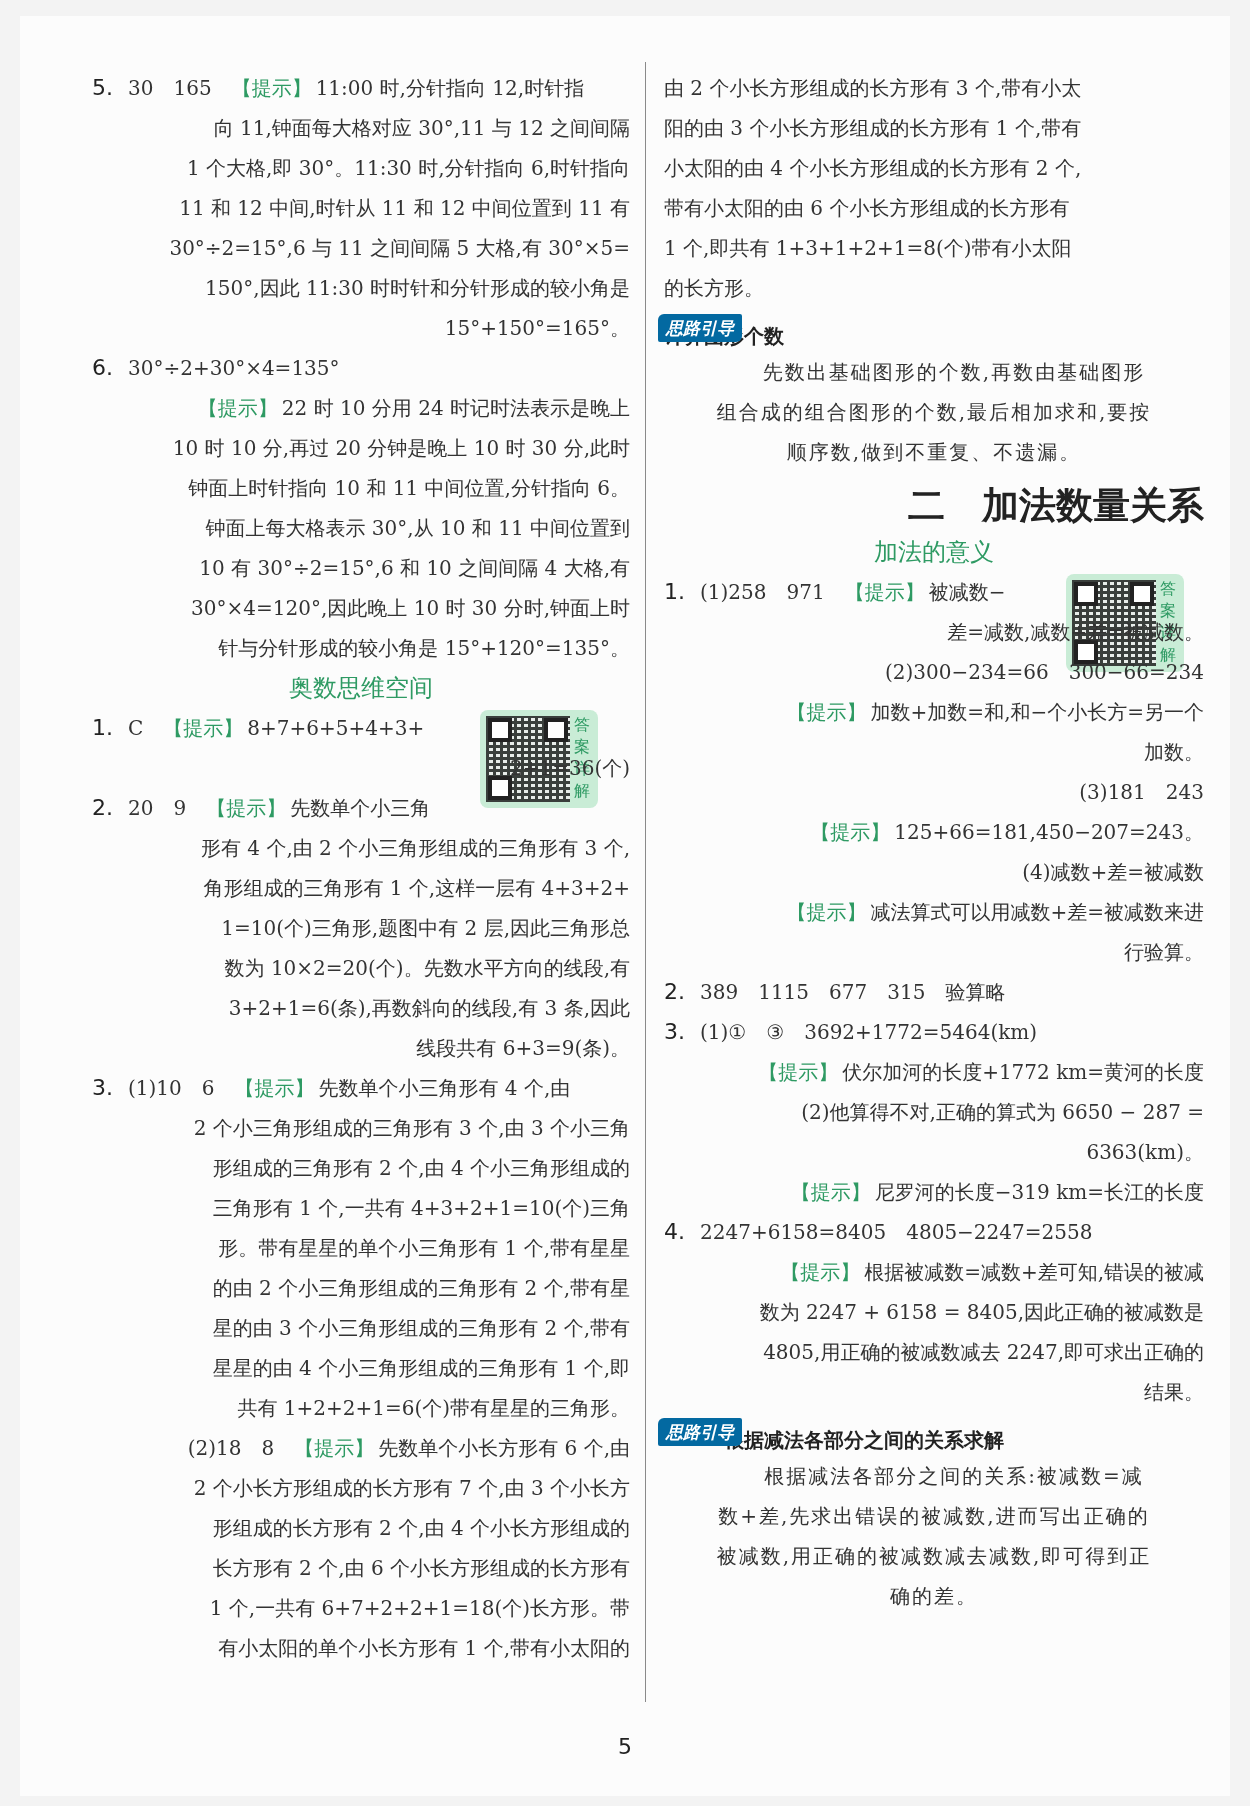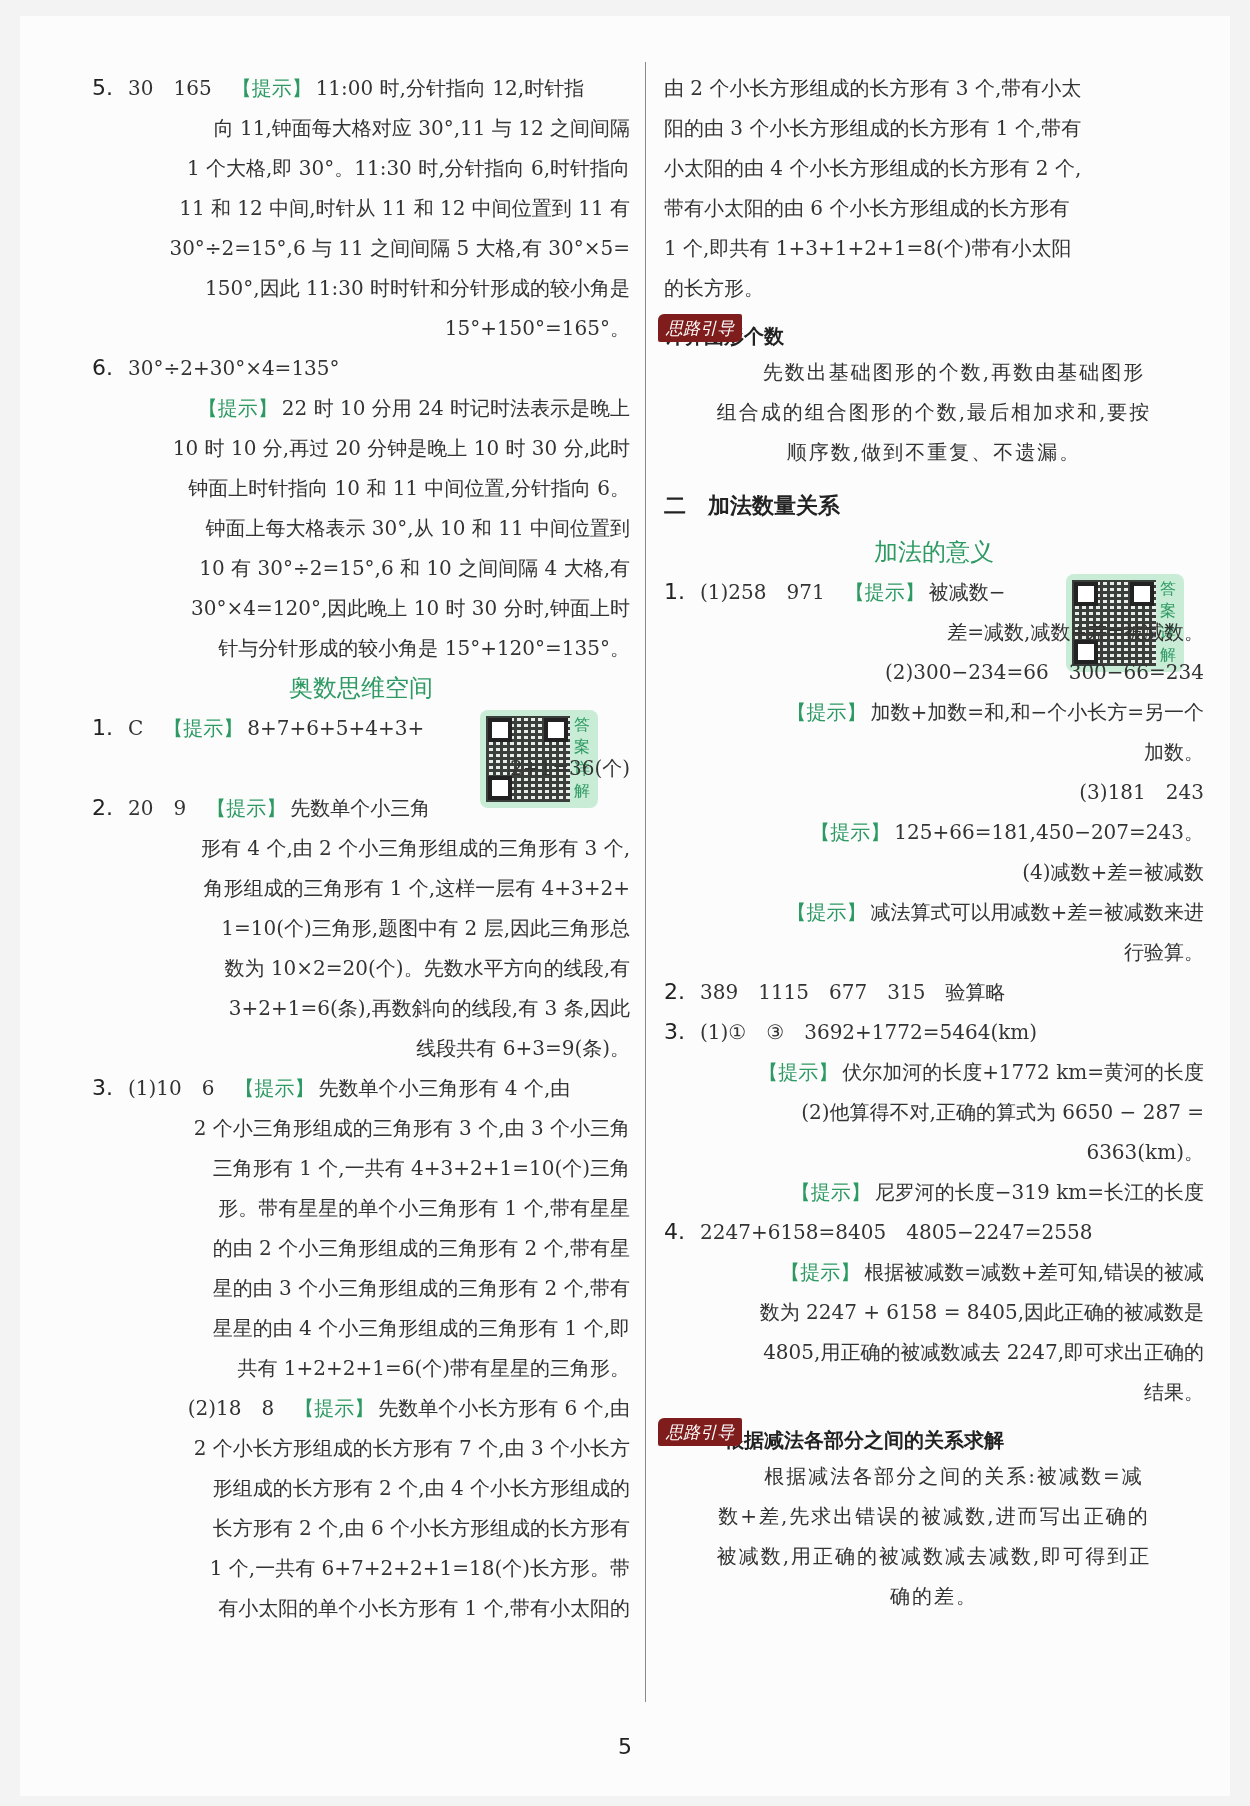--- a/index.html
+++ b/index.html
@@ -33,28 +33,28 @@
   .hint {
     font-family: "DejaVu Sans", "Liberation Sans", sans-serif;
     color: #2e9a63; margin: 0 4px 0 0;
   }
   .sec-title {
     text-align: center; color: #2e9a63;
     font-family: "DejaVu Sans", "Liberation Sans", sans-serif;
     font-size: 24px; height: 40px; line-height: 40px;
   }
   .chap-title {
-    text-align: left; color: #222; font-weight: bold;
-    font-family: "DejaVu Sans", "Liberation Sans", sans-serif;
-    font-size: 22px; height: 52px; line-height: 52px; margin-top: 8px;
+    text-align: right; color: #222; font-weight: bold;
+    font-family: "DejaVu Sans", "Liberation Sans", sans-serif;
+    font-size: 37px; height: 52px; line-height: 52px; margin-top: 8px;
   }
   .tip-box { position: relative; margin-top: 4px; }
   .tip-badge {
     position: absolute; left: -6px; top: 2px;
-    background: #7f1d1d; color: #fff; font-weight: normal; font-style: italic;
+    background: #0369a1; color: #fff; font-weight: bold; font-style: italic;
     font-family: "DejaVu Sans", "Liberation Sans", sans-serif;
     font-size: 17px; padding: 2px 8px; border-radius: 6px 2px 6px 2px;
     line-height: 24px;
   }
   .tip-title {
     text-align: left; font-weight: bold; color: #222;
     font-family: "DejaVu Sans", "Liberation Sans", sans-serif;
     font-size: 20px; height: 40px; line-height: 48px;
   }
   .tip-body { font-size: 20px; line-height: 40px; letter-spacing: 2px; text-align: center; }
@@ -129,20 +129,21 @@
   </div>
   <div class="line indent">形有 4 个,由 2 个小三角形组成的三角形有 3 个,</div>
   <div class="line indent">角形组成的三角形有 1 个,这样一层有 4+3+2+</div>
   <div class="line indent">1=10(个)三角形,题图中有 2 层,因此三角形总</div>
   <div class="line indent">数为 10×2=20(个)。先数水平方向的线段,有</div>
   <div class="line indent">3+2+1=6(条),再数斜向的线段,有 3 条,因此</div>
   <div class="line indent">线段共有 6+3=9(条)。</div>
 
   <div class="line"><span class="num">3.</span><span>(1)10　6</span>　<span class="hint">【提示】</span><span>先数单个小三角形有 4 个,由</span></div>
   <div class="line indent">2 个小三角形组成的三角形有 3 个,由 3 个小三角</div>
+  <div class="line indent">形组成的三角形有 2 个,由 4 个小三角形组成的</div>
   <div class="line indent">三角形有 1 个,一共有 4+3+2+1=10(个)三角</div>
   <div class="line indent">形。带有星星的单个小三角形有 1 个,带有星星</div>
   <div class="line indent">的由 2 个小三角形组成的三角形有 2 个,带有星</div>
   <div class="line indent">星的由 3 个小三角形组成的三角形有 2 个,带有</div>
   <div class="line indent">星星的由 4 个小三角形组成的三角形有 1 个,即</div>
   <div class="line indent">共有 1+2+2+1=6(个)带有星星的三角形。</div>
   <div class="line indent"><span>(2)18　8</span>　<span class="hint">【提示】</span><span>先数单个小长方形有 6 个,由</span></div>
   <div class="line indent">2 个小长方形组成的长方形有 7 个,由 3 个小长方</div>
   <div class="line indent">形组成的长方形有 2 个,由 4 个小长方形组成的</div>
   <div class="line indent">长方形有 2 个,由 6 个小长方形组成的长方形有</div>

